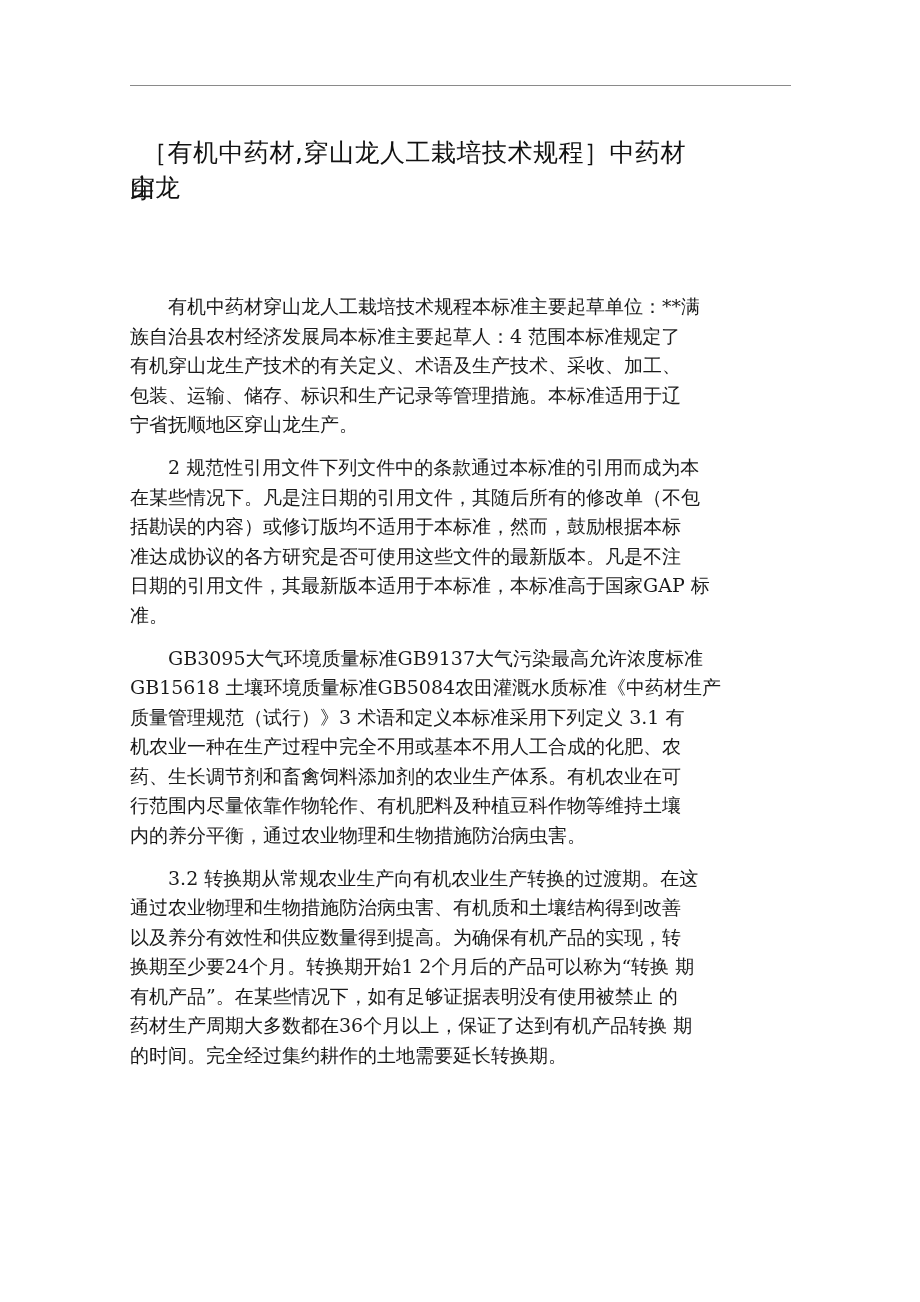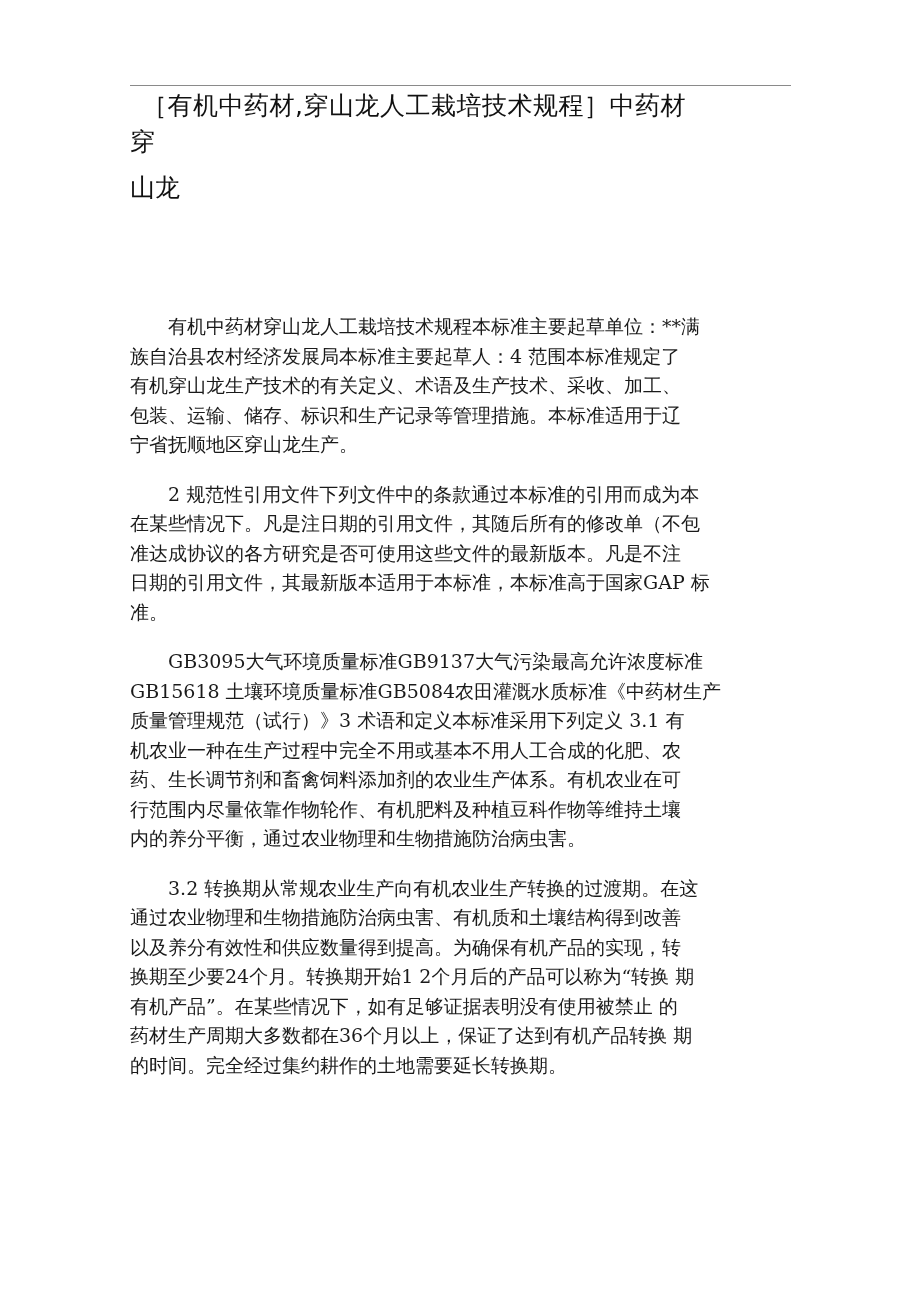--- a/index.html
+++ b/index.html
@@ -37,20 +37,21 @@
       font-family: "DejaVu Sans", "Liberation Sans", sans-serif;
       font-size: 25px;
       line-height: 36px;
       color: #111;
     }
     .title .line1 {
       display: block;
       white-space: nowrap;
       padding-left: 12px;
       letter-spacing: 0.5px;
+      margin-top: 47px;
     }
     .title .line2 {
       display: block;
       white-space: nowrap;
     }
     .title .line3 {
       position: absolute;
       top: 82px;
       left: 0;
       width: 661px;
@@ -69,21 +70,20 @@
     .para {
       margin: 0 0 13.5px 0;
     }
     .ln {
       display: block;
       white-space: nowrap;
       height: 29.5px;
     }
     .ln.indent {
       padding-left: 38px;
-      margin-top: 20px;
     }
   </style>
 </head>
 <body>
 
 <div class="page">
   <div class="top-rule"></div>
 
   <div class="title">
     <span class="line1">［有机中药材,穿山龙人工栽培技术规程］中药材</span>
@@ -96,20 +96,21 @@
       <span class="ln indent">有机中药材穿山龙人工栽培技术规程本标准主要起草单位：**满</span>
       <span class="ln">族自治县农村经济发展局本标准主要起草人：4 范围本标准规定了</span>
       <span class="ln">有机穿山龙生产技术的有关定义、术语及生产技术、采收、加工、</span>
       <span class="ln">包装、运输、储存、标识和生产记录等管理措施。本标准适用于辽</span>
       <span class="ln">宁省抚顺地区穿山龙生产。</span>
     </div>
 
     <div class="para">
       <span class="ln indent">2 规范性引用文件下列文件中的条款通过本标准的引用而成为本</span>
       <span class="ln">在某些情况下。凡是注日期的引用文件，其随后所有的修改单（不包</span>
+      <span class="ln">括勘误的内容）或修订版均不适用于本标准，然而，鼓励根据本标</span>
       <span class="ln">准达成协议的各方研究是否可使用这些文件的最新版本。凡是不注</span>
       <span class="ln">日期的引用文件，其最新版本适用于本标准，本标准高于国家GAP 标</span>
       <span class="ln">准。</span>
     </div>
 
     <div class="para">
       <span class="ln indent">GB3095大气环境质量标准GB9137大气污染最高允许浓度标准</span>
       <span class="ln">GB15618 土壤环境质量标准GB5084农田灌溉水质标准《中药材生产</span>
       <span class="ln">质量管理规范（试行）》3 术语和定义本标准采用下列定义 3.1 有</span>
       <span class="ln">机农业一种在生产过程中完全不用或基本不用人工合成的化肥、农</span>

